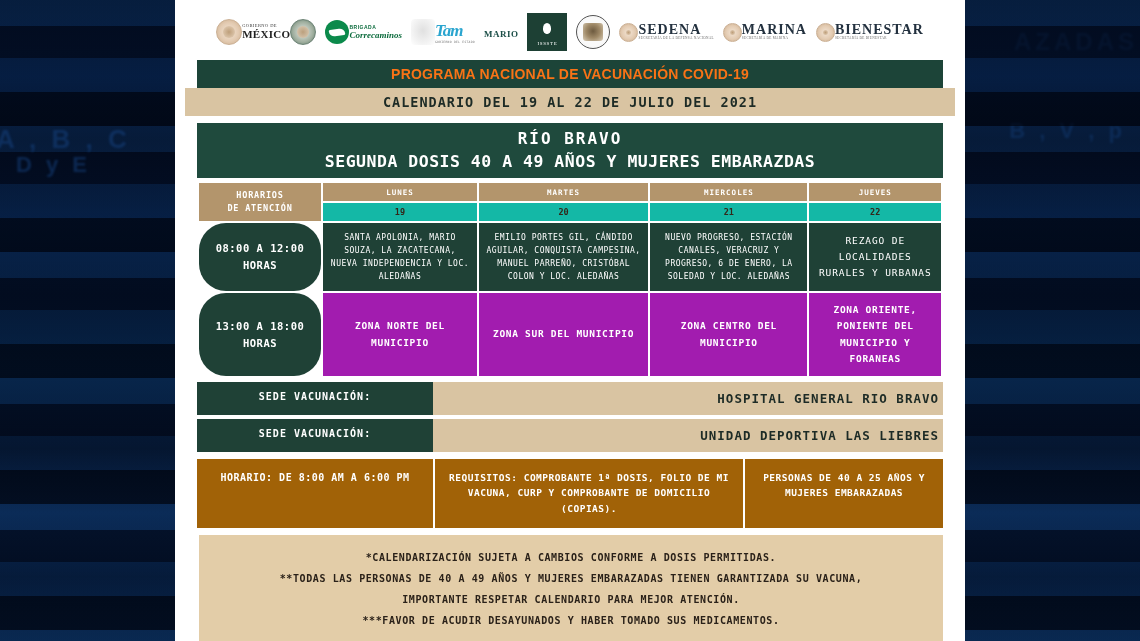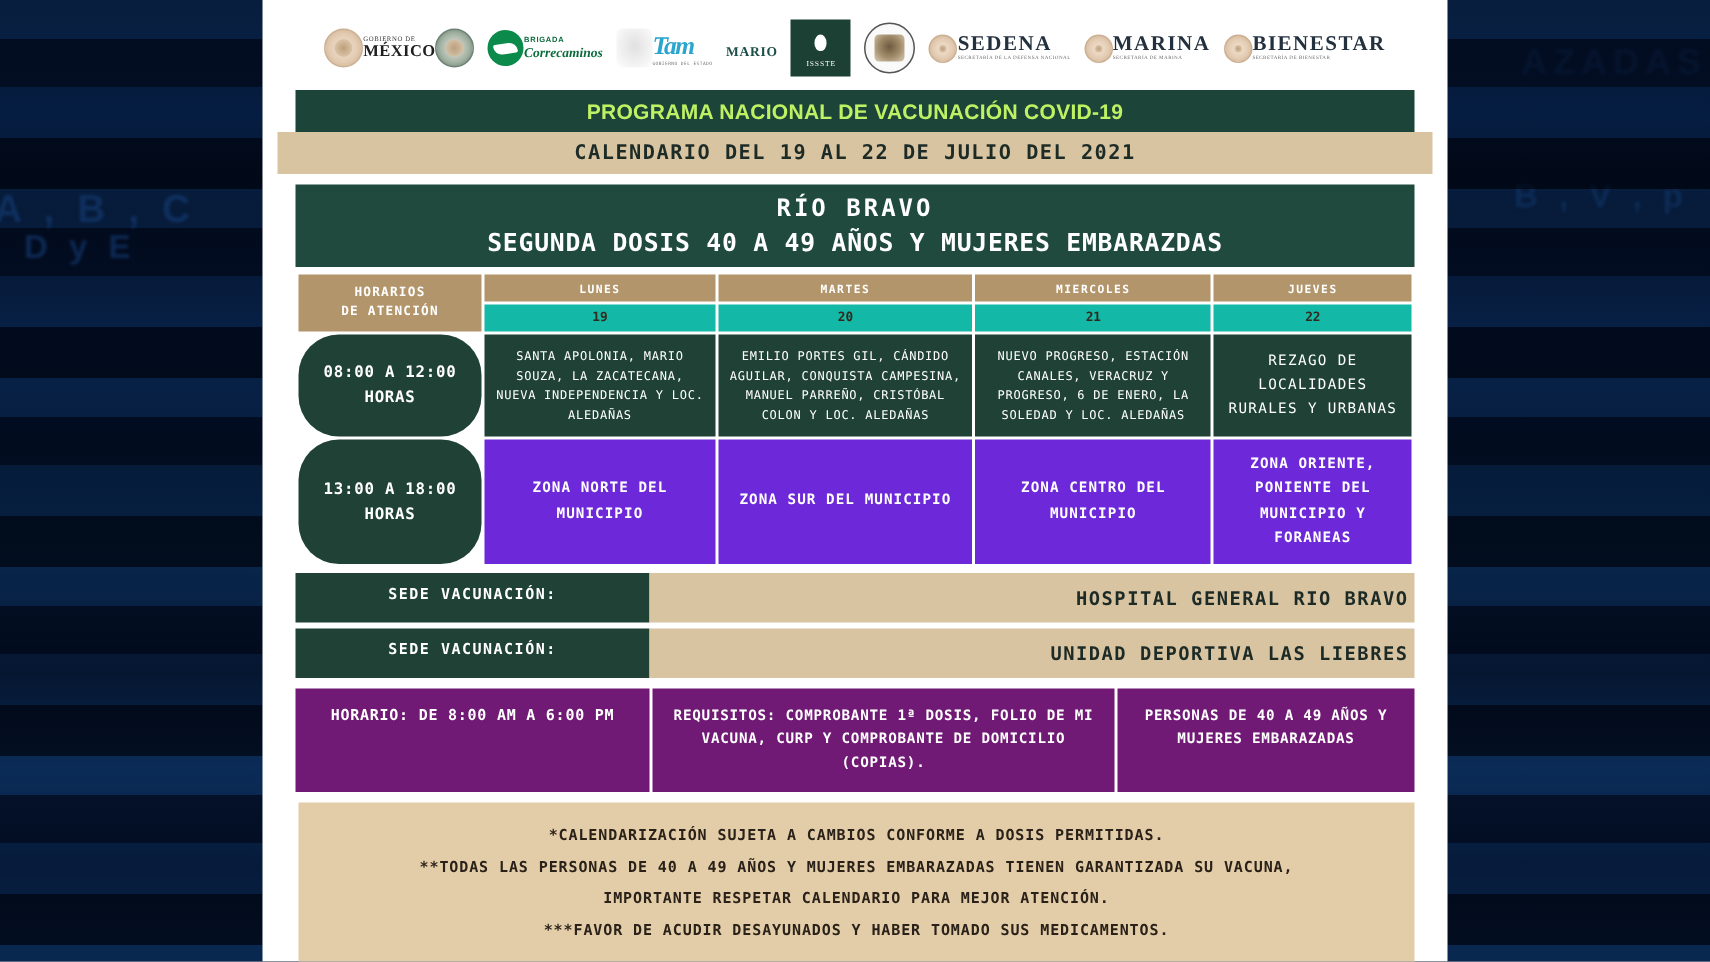--- a/index.html
+++ b/index.html
@@ -144,21 +144,21 @@
     border-radius:3px;
   }
   .word-logo{line-height:1;}
   .word-logo .w1{font-family:"Liberation Serif",serif;font-weight:bold;font-size:14px;color:#23313f;letter-spacing:1px;display:block;}
   .word-logo .w2{font-family:"Liberation Serif",serif;font-size:3.4px;color:#6b6b6b;display:block;letter-spacing:.3px;}
 
   
   .banner-green {
     margin: 4px 22px 0 22px;
     background: #1c4438;
-    color: #bef264;
+    color: #f97316;
     text-align: center;
     font-family: "Liberation Sans", sans-serif;
     font-weight: bold;
     font-size: 14px;
     letter-spacing: .2px;
     padding: 6px 4px;
   }
   .banner-tan {
     margin: 0 10px;
     background: #d9c4a2;
@@ -215,42 +215,42 @@
     font-weight:bold; font-size:10.5px; letter-spacing:.5px;
     line-height:1.6; padding:8px 2px;border-radius:27px;
   }
   .cell-loc {
     background:#1f4136; color:#ffffff;
     font-size:8px; letter-spacing:.5px; line-height:1.65;
     padding:8px 6px;
   }
   .cell-loc.big { font-size:9.5px; letter-spacing:.9px; line-height:1.7; }
   .cell-zone {
-    background:#6d28d9; color:#ffffff;
+    background:#a21caf; color:#ffffff;
     font-weight:bold; font-size:9.5px; letter-spacing:.7px; line-height:1.7;
     padding:9px 4px;
   }
 
   
   .sede-row { display:flex; margin:4px 22px 0 22px; gap:0; }
   .sede-lbl {
     width: 236px; background:#1f4136; color:#fff;
     font-weight:bold; font-size:10px; letter-spacing:1px;
     text-align:center; padding:9px 4px;
   }
   .sede-val {
     flex:1; background:#d9c4a2; color:#1d2b26;
     font-weight:bold; font-size:12.5px; letter-spacing:1px;
     text-align:right; padding:9px 4px;
   }
 
   
   .info-row { display:flex; margin:7px 22px 0 22px; gap:2px; }
   .info-cell {
-    background:#701a75; color:#fff;
+    background:#a16207; color:#fff;
     text-align:center; padding:11px 8px;
     font-size:9.5px; letter-spacing:.5px; line-height:1.65;
   }
   .info-cell.a { width:236px; font-weight:bold; font-size:10px; }
   .info-cell.b { flex:1; font-weight:bold; }
   .info-cell.c { width:198px; font-weight:bold; }
 
   
   .notes {
     margin: 7px 22px 0 24px;
@@ -402,21 +402,21 @@
     <div class="sede-val">HOSPITAL GENERAL RIO BRAVO</div>
   </div>
   <div class="sede-row">
     <div class="sede-lbl">SEDE VACUNACIÓN:</div>
     <div class="sede-val">UNIDAD DEPORTIVA LAS LIEBRES</div>
   </div>
 
   <div class="info-row">
     <div class="info-cell a">HORARIO: DE 8:00 AM A 6:00 PM</div>
     <div class="info-cell b">REQUISITOS: COMPROBANTE 1ª DOSIS, FOLIO DE MI VACUNA, CURP Y COMPROBANTE DE DOMICILIO (COPIAS).</div>
-    <div class="info-cell c">PERSONAS DE 40 A 49 AÑOS Y MUJERES EMBARAZADAS</div>
+    <div class="info-cell c">PERSONAS DE 40 A 25 AÑOS Y MUJERES EMBARAZADAS</div>
   </div>
 
   <div class="notes">
     <div>*CALENDARIZACIÓN SUJETA A CAMBIOS CONFORME A DOSIS PERMITIDAS.</div>
     <div>**TODAS LAS PERSONAS DE 40 A 49 AÑOS Y MUJERES EMBARAZADAS TIENEN GARANTIZADA SU VACUNA,</div>
     <div>IMPORTANTE RESPETAR CALENDARIO PARA MEJOR ATENCIÓN.</div>
     <div>***FAVOR DE ACUDIR DESAYUNADOS Y HABER TOMADO SUS MEDICAMENTOS.</div>
   </div>
 
   <div class="footer">LA APLICACIÓN DE LA POLÍTICA NACIONAL DE VACUNACIÓN ES DE CARÁCTER PÚBLICO, AJENO A CUALQUIER PARTIDO POLÍTICO, QUEDA PROHIBIDO SU USO PARA FINES DISTINTOS A LOS ESTABLECIDOS EN EL PROGRAMA.</div>

